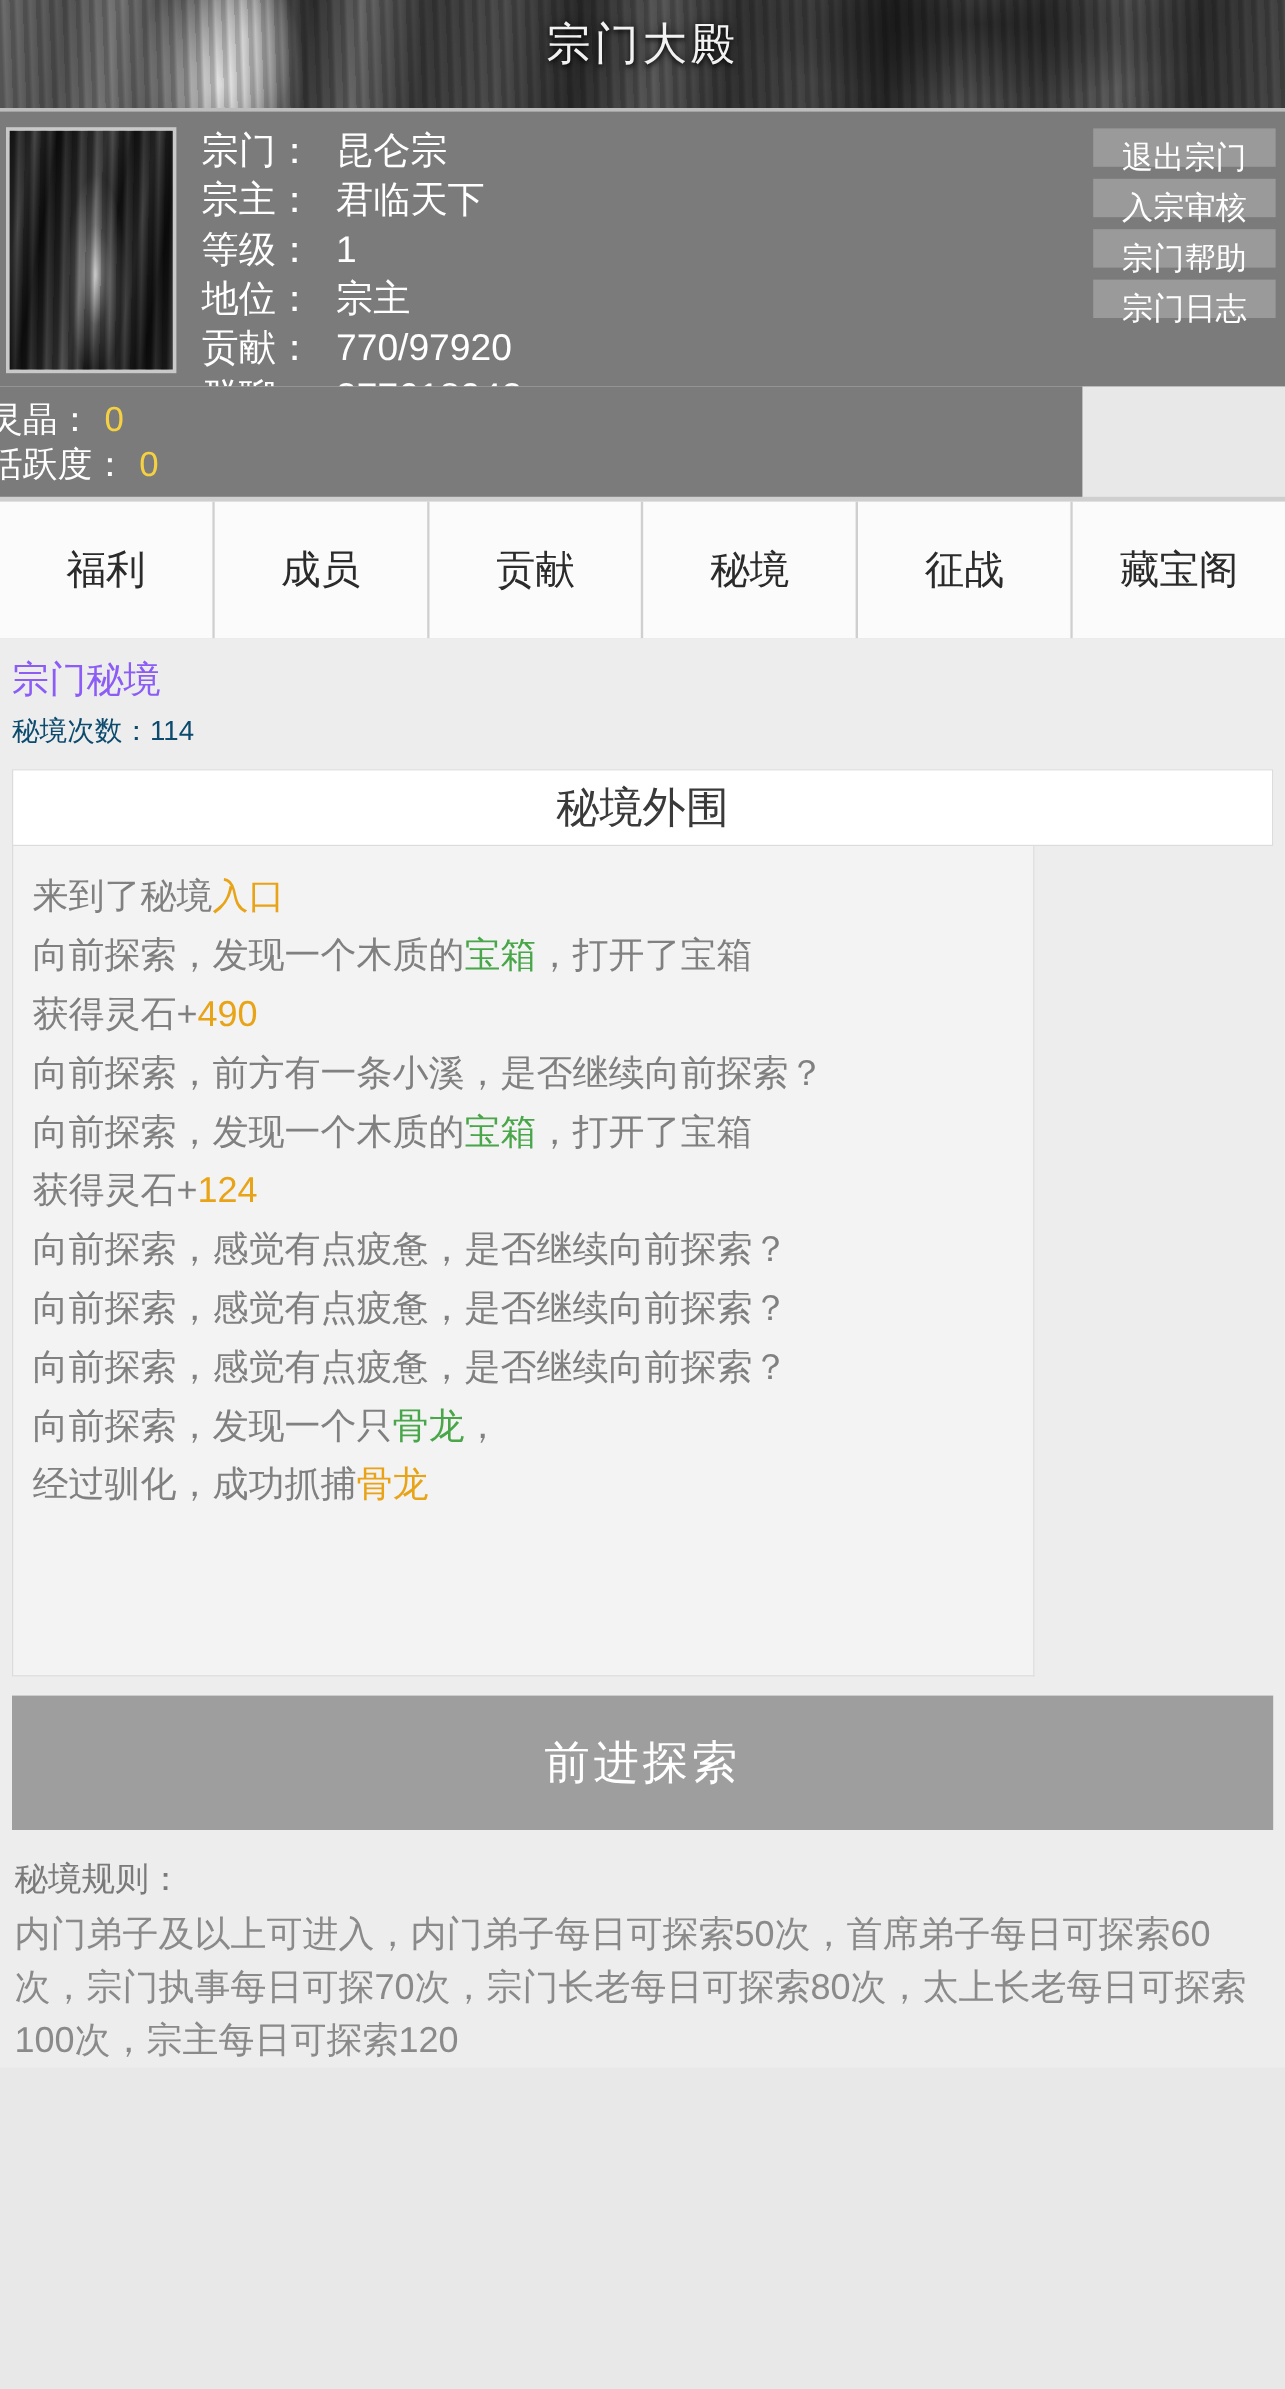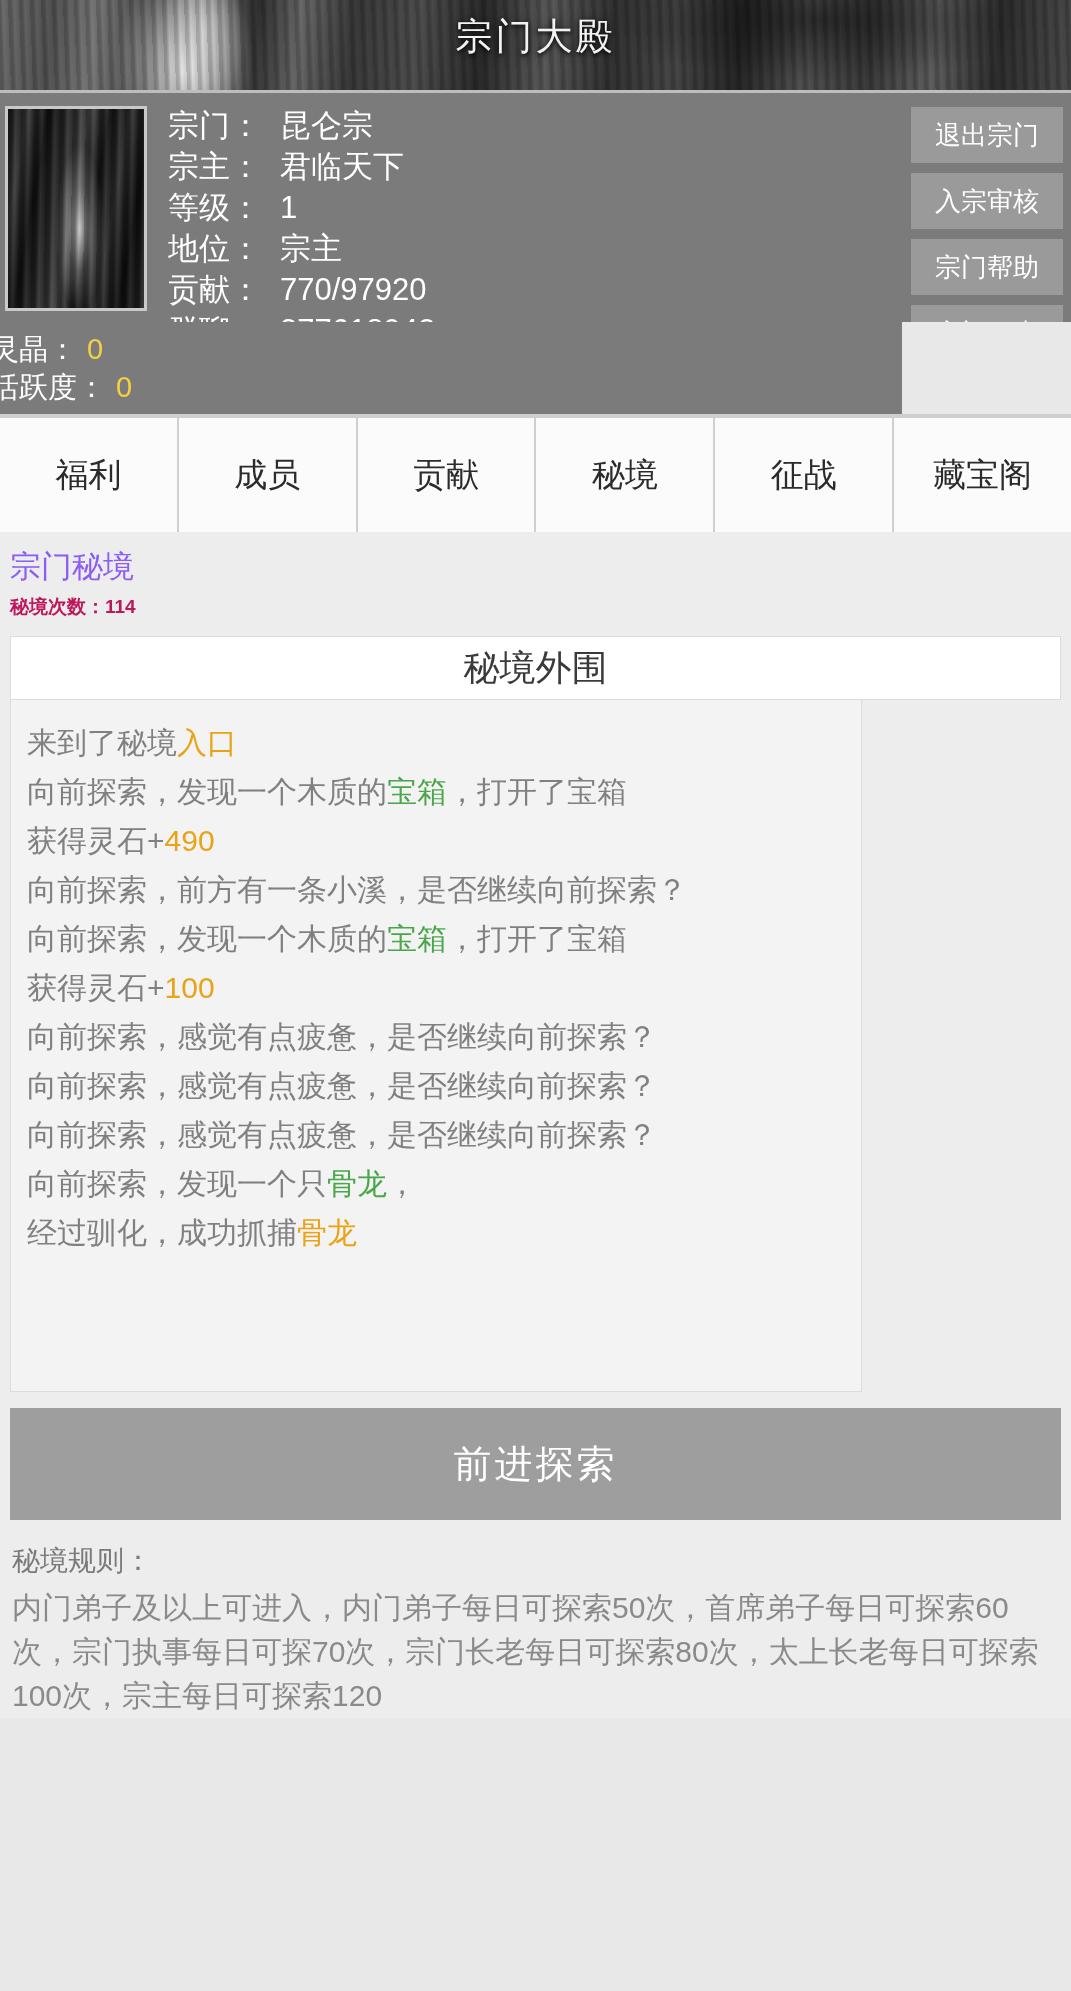--- a/index.html
+++ b/index.html
@@ -76,21 +76,21 @@
   }
   .info-row { white-space: nowrap; }
   .info-label { display: inline-block; min-width: 104px; }
   .info-value { margin-left: 8px; }
 
   .side-buttons {
     position: absolute; right: 8px; top: 14px;
     width: 152px;
   }
   .side-btn {
-    width: 152px; height: 56px;
+    width: 152px; height: 32px;
     background: #9a9a9a;
     border: none;
     color: #ffffff;
     font-size: 26px;
     font-family: inherit;
     margin-bottom: 10px;
     text-align: center;
     line-height: 48px;
   }
 
@@ -136,24 +136,23 @@
     background: #ededed;
     padding: 14px 10px 0 10px;
     position: relative;
   }
   .section-title {
     font-size: 31px;
     color: #8b5cf6;
     margin-bottom: 6px;
   }
   .section-sub {
-    font-size: 19px;
-    color: #be185d;
+    font-size: 23px;
+    color: #0c4a6e;
     margin-bottom: 16px;
-    font-weight: bold;
   }
 
   .zone-header {
     width: 1051px; height: 64px;
     background: #ffffff;
     border: 1px solid #dcdcdc;
     display: flex;
     align-items: center;
     justify-content: center;
     font-size: 36px;
@@ -266,21 +265,21 @@
   <div class="section-sub">秘境次数：114</div>
 
   <div class="zone-header">秘境外围</div>
 
   <div class="log-box" id="exploration-log">
       <div class="log-line"><span>来到了秘境</span><span class="hl-orange">入口</span></div>
       <div class="log-line"><span>向前探索，发现一个木质的</span><span class="hl-green">宝箱</span><span>，打开了宝箱</span></div>
       <div class="log-line"><span>获得灵石+</span><span class="hl-orange">490</span></div>
       <div class="log-line"><span>向前探索，前方有一条小溪，是否继续向前探索？</span></div>
       <div class="log-line"><span>向前探索，发现一个木质的</span><span class="hl-green">宝箱</span><span>，打开了宝箱</span></div>
-      <div class="log-line"><span>获得灵石+</span><span class="hl-orange">100</span></div>
+      <div class="log-line"><span>获得灵石+</span><span class="hl-orange">124</span></div>
       <div class="log-line"><span>向前探索，感觉有点疲惫，是否继续向前探索？</span></div>
       <div class="log-line"><span>向前探索，感觉有点疲惫，是否继续向前探索？</span></div>
       <div class="log-line"><span>向前探索，感觉有点疲惫，是否继续向前探索？</span></div>
       <div class="log-line"><span>向前探索，发现一个只</span><span class="hl-green">骨龙</span><span>，</span></div>
       <div class="log-line"><span>经过驯化，成功抓捕</span><span class="hl-orange">骨龙</span></div>
     </div>
 
   <button class="advance-btn">前进探索</button>
 
   <div class="rules">

